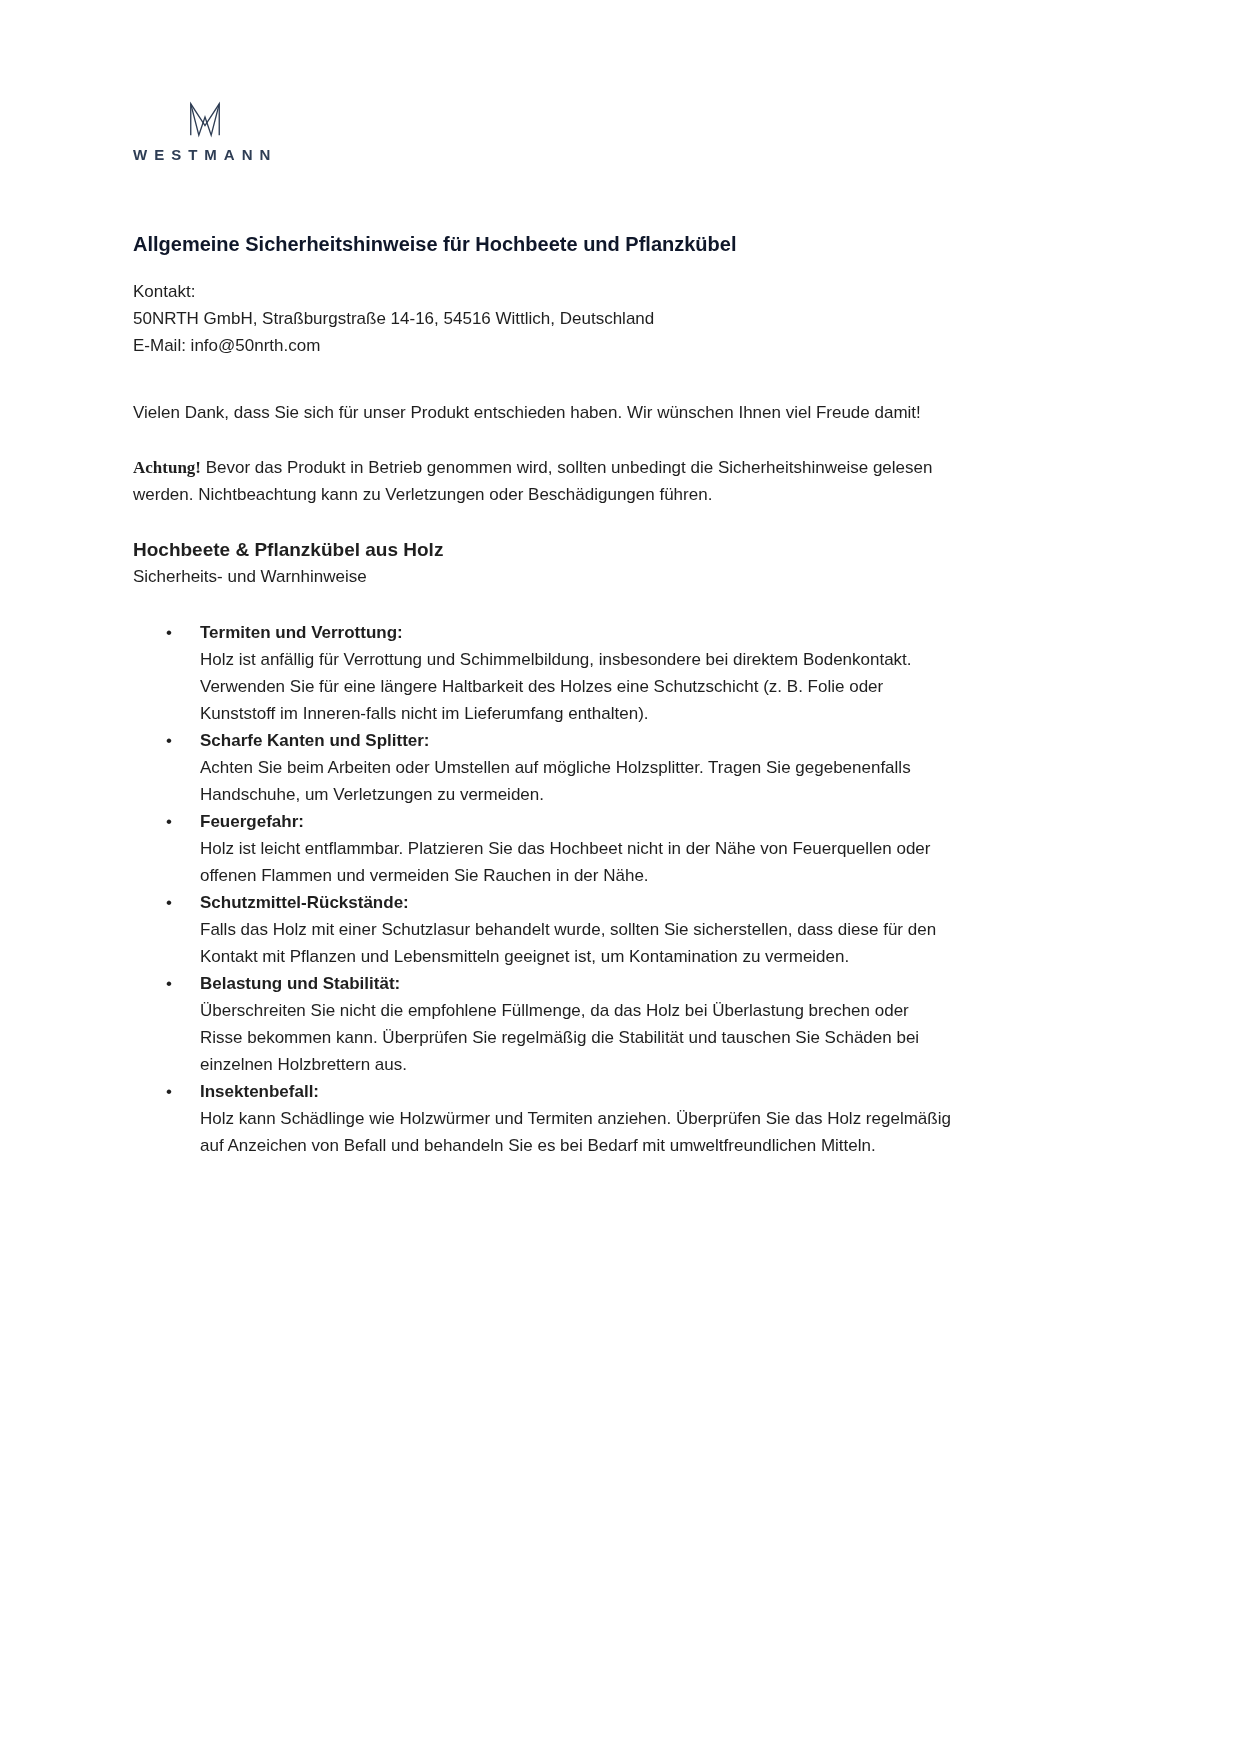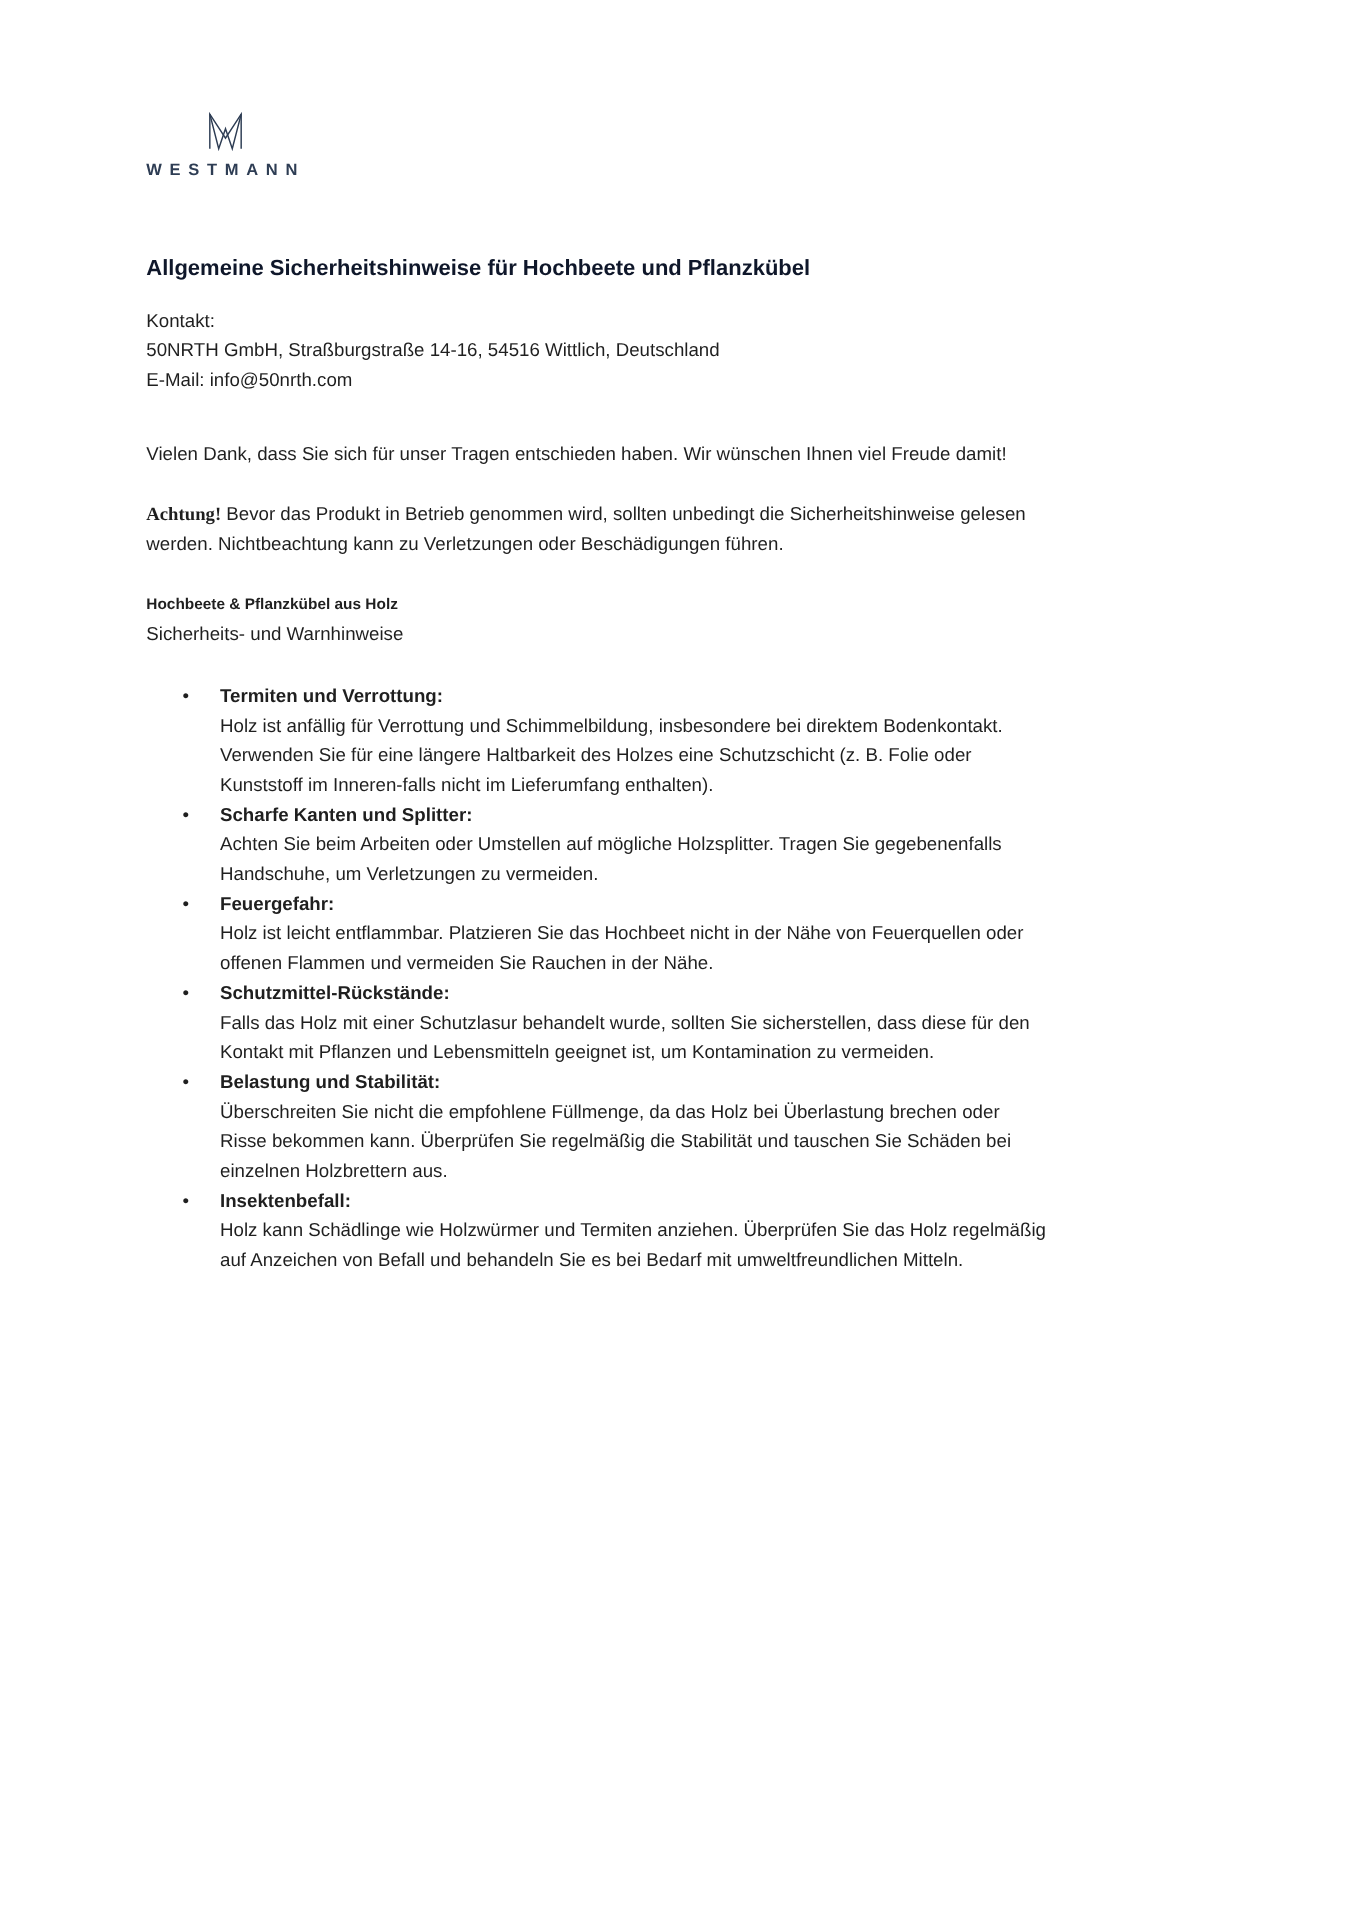--- a/index.html
+++ b/index.html
@@ -57,21 +57,21 @@
     margin: 0;
   }
   p.para {
     margin: 0 0 28px 0;
   }
   p.para.intro {
     margin-bottom: 28px;
   }
   .section-head {
     margin: 0;
-    font-size: 14px;
+    font-size: 19px;
     line-height: 27px;
     font-weight: 700;
   }
   .section-sub {
     margin: 0 0 29px 0;
   }
   strong { font-weight: 700; font-family: Liberation Serif, serif; }
   ul.safety-list {
     list-style: none;
     margin: 0;
@@ -114,21 +114,21 @@
     </div>
 
     <h1 class="doc-title">Allgemeine Sicherheitshinweise für Hochbeete und Pflanzkübel</h1>
 
     <div class="contact-block">
       <div>Kontakt:</div>
       <div>50NRTH GmbH, Straßburgstraße 14-16, 54516 Wittlich, Deutschland</div>
       <div>E-Mail: info@50nrth.com</div>
     </div>
 
-    <p class="para intro">Vielen Dank, dass Sie sich für unser Tragen entschieden haben. Wir wünschen Ihnen viel Freude damit!</p>
+    <p class="para intro">Vielen Dank, dass Sie sich für unser Produkt entschieden haben. Wir wünschen Ihnen viel Freude damit!</p>
 
     <p class="para warning"><strong>Achtung!</strong><span> Bevor das Produkt in Betrieb genommen wird, sollten unbedingt die Sicherheitshinweise gelesen werden. Nichtbeachtung kann zu Verletzungen oder Beschädigungen führen.</span></p>
 
     <p class="section-head">Hochbeete &amp; Pflanzkübel aus Holz</p>
     <p class="section-sub">Sicherheits- und Warnhinweise</p>
 
     <ul class="safety-list" id="safety-list">
   <li>
     <span class="item-title">Termiten und Verrottung:</span>
     <span class="item-body">Holz ist anfällig für Verrottung und Schimmelbildung, insbesondere bei direktem Bodenkontakt. Verwenden Sie für eine längere Haltbarkeit des Holzes eine Schutzschicht (z. B. Folie oder Kunststoff im Inneren-falls nicht im Lieferumfang enthalten).</span>

